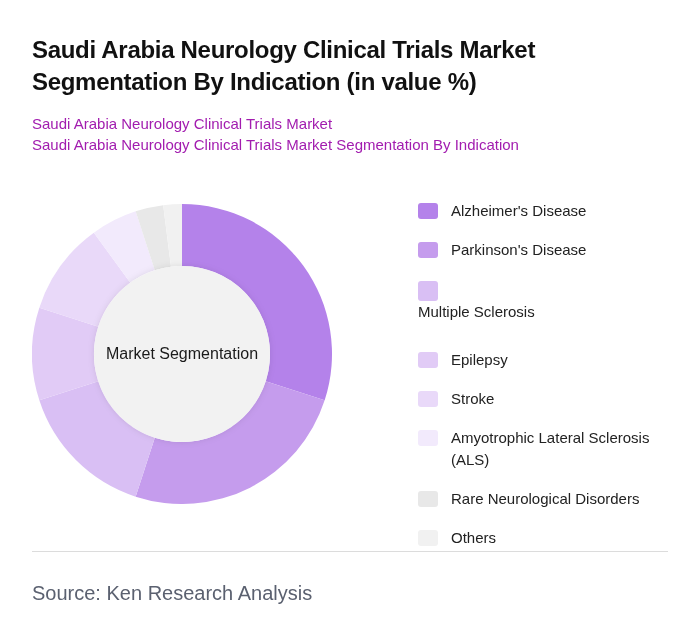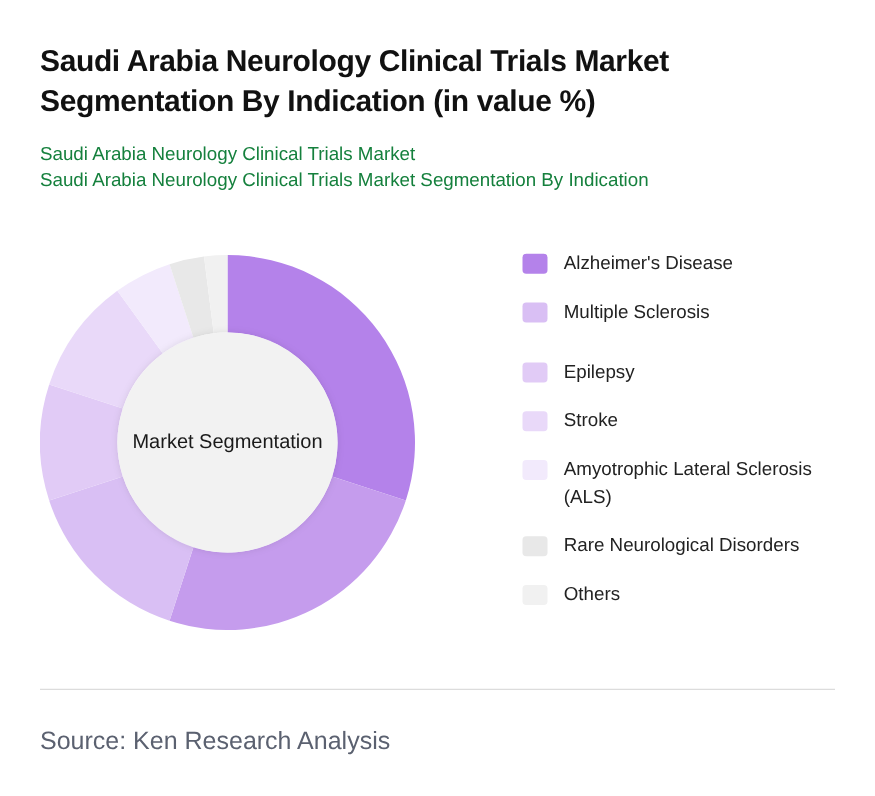--- a/index.html
+++ b/index.html
@@ -1,19 +1,19 @@
 <!DOCTYPE html>
 <html><head>
 <meta charset="utf-8">
 <style>
   html, body { margin:0; padding:0; }
   body { width:700px; height:637px; background:#ffffff; font-family:"Liberation Sans", sans-serif; overflow:hidden; }
   .card { position:relative; width:700px; height:637px; background:#ffffff; border-radius:12px; box-sizing:border-box; }
   .title { position:absolute; left:32px; top:34px; width:640px; font-size:24px; font-weight:bold; line-height:32px; color:#111111; letter-spacing:-0.3px; }
-  .subtitle { position:absolute; left:32px; top:113px; font-size:15px; line-height:21px; color:#15803d; }
+  .subtitle { position:absolute; left:32px; top:113px; font-size:15px; line-height:21px; color:#a21caf; }
   .chart { position:absolute; left:32px; top:204px; width:300px; height:300px; }
   .center-label { position:absolute; left:32px; top:204px; width:300px; height:300px; display:flex; align-items:center; justify-content:center; font-size:16px; color:#1a1a1a; pointer-events:none; }
   .legend { position:absolute; left:418px; top:200px; width:260px; }
   .legend-item { display:flex; align-items:flex-start; margin-bottom:0; }
   .swatch { width:20px; height:16px; border-radius:3px; margin-top:3px; margin-right:13px; flex:0 0 20px; }
   .legend-label { font-size:15px; line-height:22px; color:#222222; }
   .divider { position:absolute; left:32px; top:551px; width:636px; height:1px; background:#dcdcdc; }
   .source { position:absolute; left:32px; top:582px; font-size:20px; color:#5b6170; }
   .logo { position:absolute; left:447px; top:576px; display:flex; align-items:center; }
   .logo-text { font-size:21px; color:#1a1a1a; letter-spacing:0.5px; margin-left:6px; font-family:"Liberation Sans", sans-serif; }
@@ -48,20 +48,24 @@
     <circle cx="150" cy="150" r="88" fill="#f2f2f2" filter="url(#shadow)"></circle>
   </svg>
   <div class="center-label">Market Segmentation</div>
 
   <div class="legend" id="legend">
       <div class="legend-item" style="margin-bottom: 17px;">
         <span class="swatch" style="background: rgb(180, 130, 234);"></span>
         <span class="legend-label">Alzheimer's Disease</span>
       </div>
       <div class="legend-item" style="margin-bottom: 17px;">
+        <span class="swatch" style="background: rgb(197, 156, 237);"></span>
+        <span class="legend-label">Parkinson's Disease</span>
+      </div>
+      <div class="legend-item" style="margin-bottom: 17px; flex-direction: column;">
         <span class="swatch" style="background: rgb(217, 191, 244);"></span>
         <span class="legend-label">Multiple Sclerosis</span>
       </div>
       <div class="legend-item" style="margin-bottom: 17px; margin-top: 26px;">
         <span class="swatch" style="background: rgb(225, 203, 246);"></span>
         <span class="legend-label">Epilepsy</span>
       </div>
       <div class="legend-item" style="margin-bottom: 17px;">
         <span class="swatch" style="background: rgb(233, 217, 249);"></span>
         <span class="legend-label">Stroke</span>

